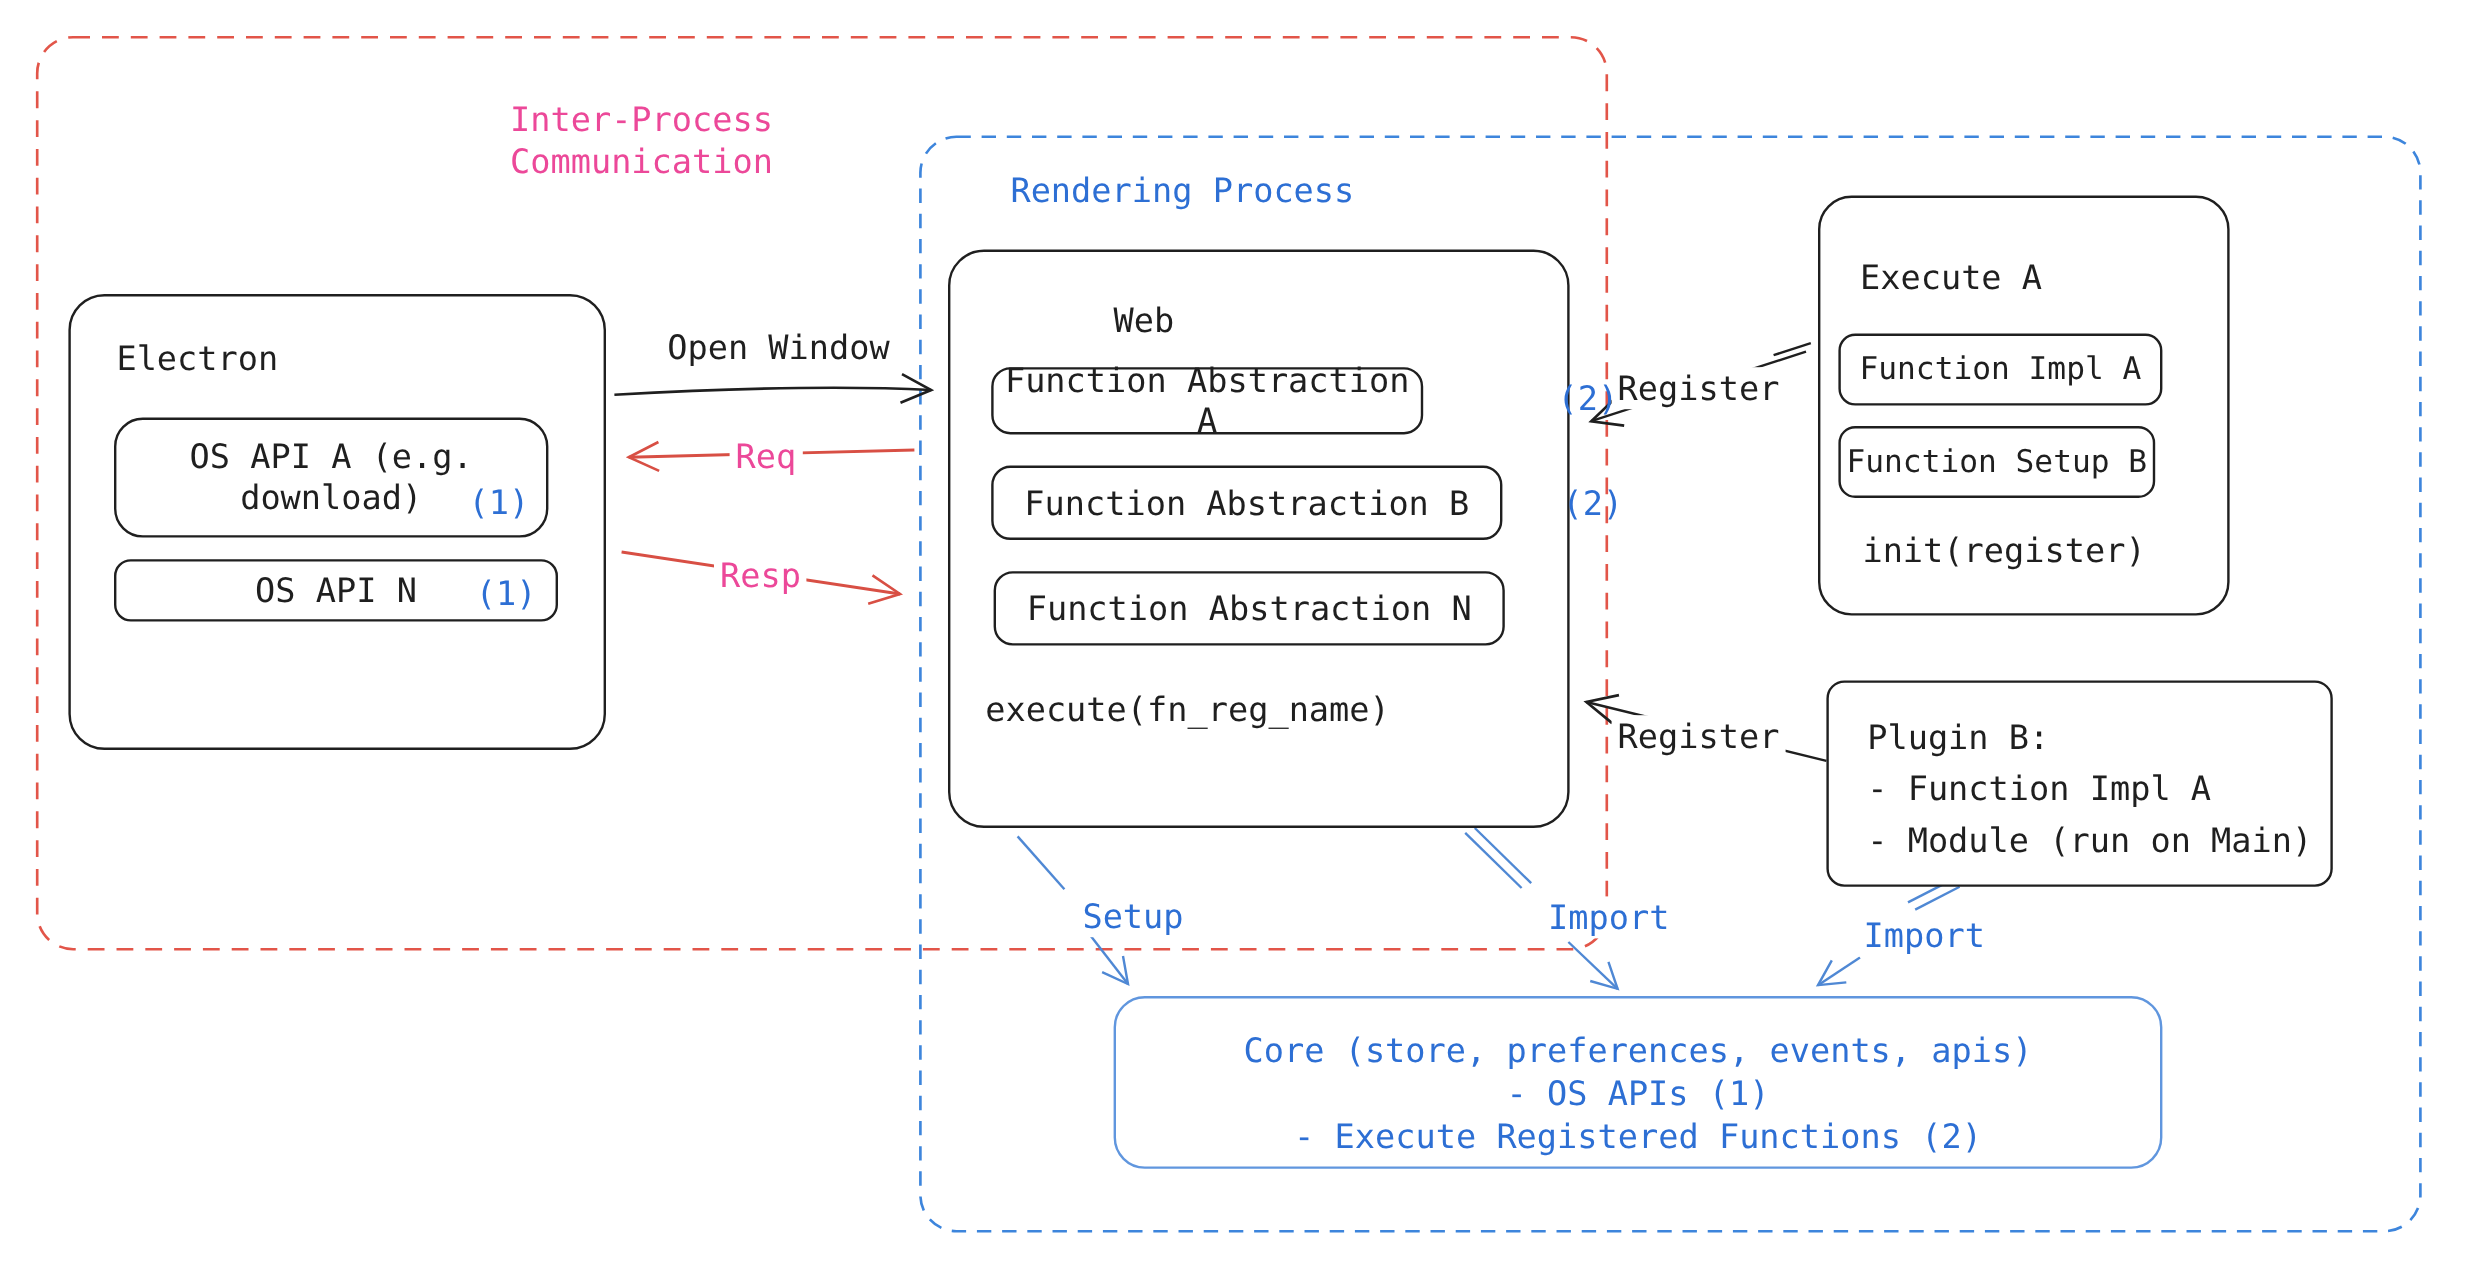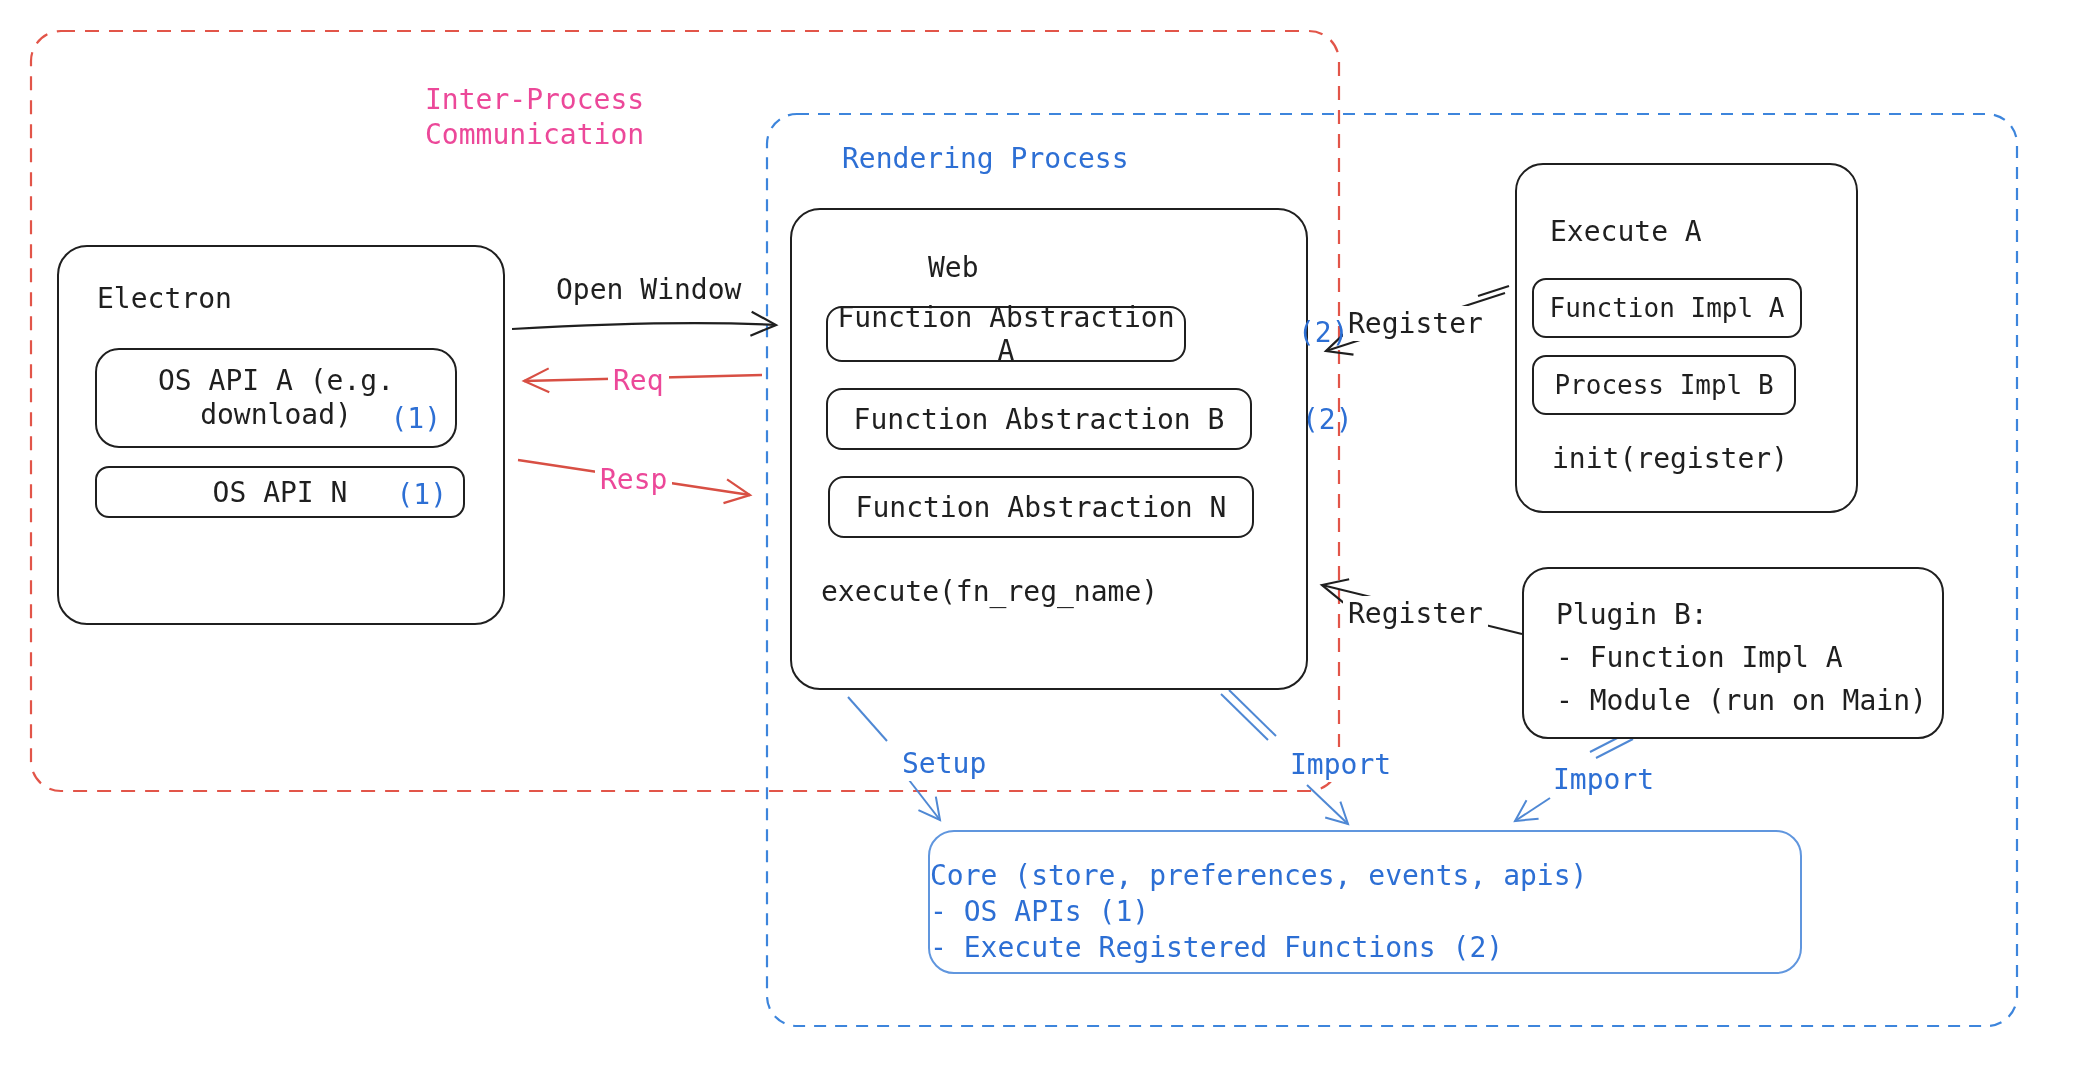--- a/index.html
+++ b/index.html
@@ -35,20 +35,21 @@
     text-align: center;
   }
   .badge { color: #2d6fd4; position: absolute; }
   .corebox {
     position: absolute;
     border: 2px solid #6096de;
     border-radius: 26px;
     background: #ffffff;
     box-sizing: border-box;
     color: #2d6fd4;
+    text-align: center;
     line-height: 36px;
     padding-top: 26px;
   }
 </style>
 </head>
 <body>
 
 <div id="stage">
 
   <svg id="arrows-layer" width="2074" height="1066" viewBox="0 0 2074 1066">
@@ -134,25 +135,25 @@
 
   <div class="lbl onln" style="left:1343px; top:306px;">Register</div>
   <div class="lbl onln" style="left:1343px; top:596px;">Register</div>
 
   <div class="box" style="left:1515px; top:163px; width:343px; height:350px; border-radius:28px;"></div>
   <div class="lbl" style="left:1550px; top:214px;">Execute A</div>
   <div class="box center" style="left:1532px; top:266px; width:270px; height:60px; border-radius:14px; font-size:26px;margin-top:12px;">
     <span>Function Impl A</span>
   </div>
   <div class="box center" style="left:1532px; top:355px; width:264px; height:60px; border-radius:14px; font-size:26px;">
-    <span>Process Impl B</span>
+    <span>Function Setup B</span>
   </div>
   <div class="lbl" style="left:1552px; top:441px;">init(register)</div>
 
-  <div class="box" style="left:1522px; top:567px; width:422px; height:172px; border-radius:26px; line-height:43px; padding:24px 0 0 32px;">
+  <div class="box" style="left:1522px; top:567px; width:422px; height:172px; border-radius:15px; line-height:43px; padding:24px 0 0 32px;">
     <div>Plugin B:</div>
     <div>- Function Impl A</div>
     <div>- Module (run on Main)</div>
   </div>
 
   <div class="lbl blue onln" style="left:853px; top:746px;">Setup</div>
   <div class="lbl blue onln" style="left:1241px; top:747px;">Import</div>
   <div class="lbl blue onln" style="left:1504px; top:762px;">Import</div>
 
   <div class="corebox" style="left:928px; top:830px; width:874px; height:144px;">

